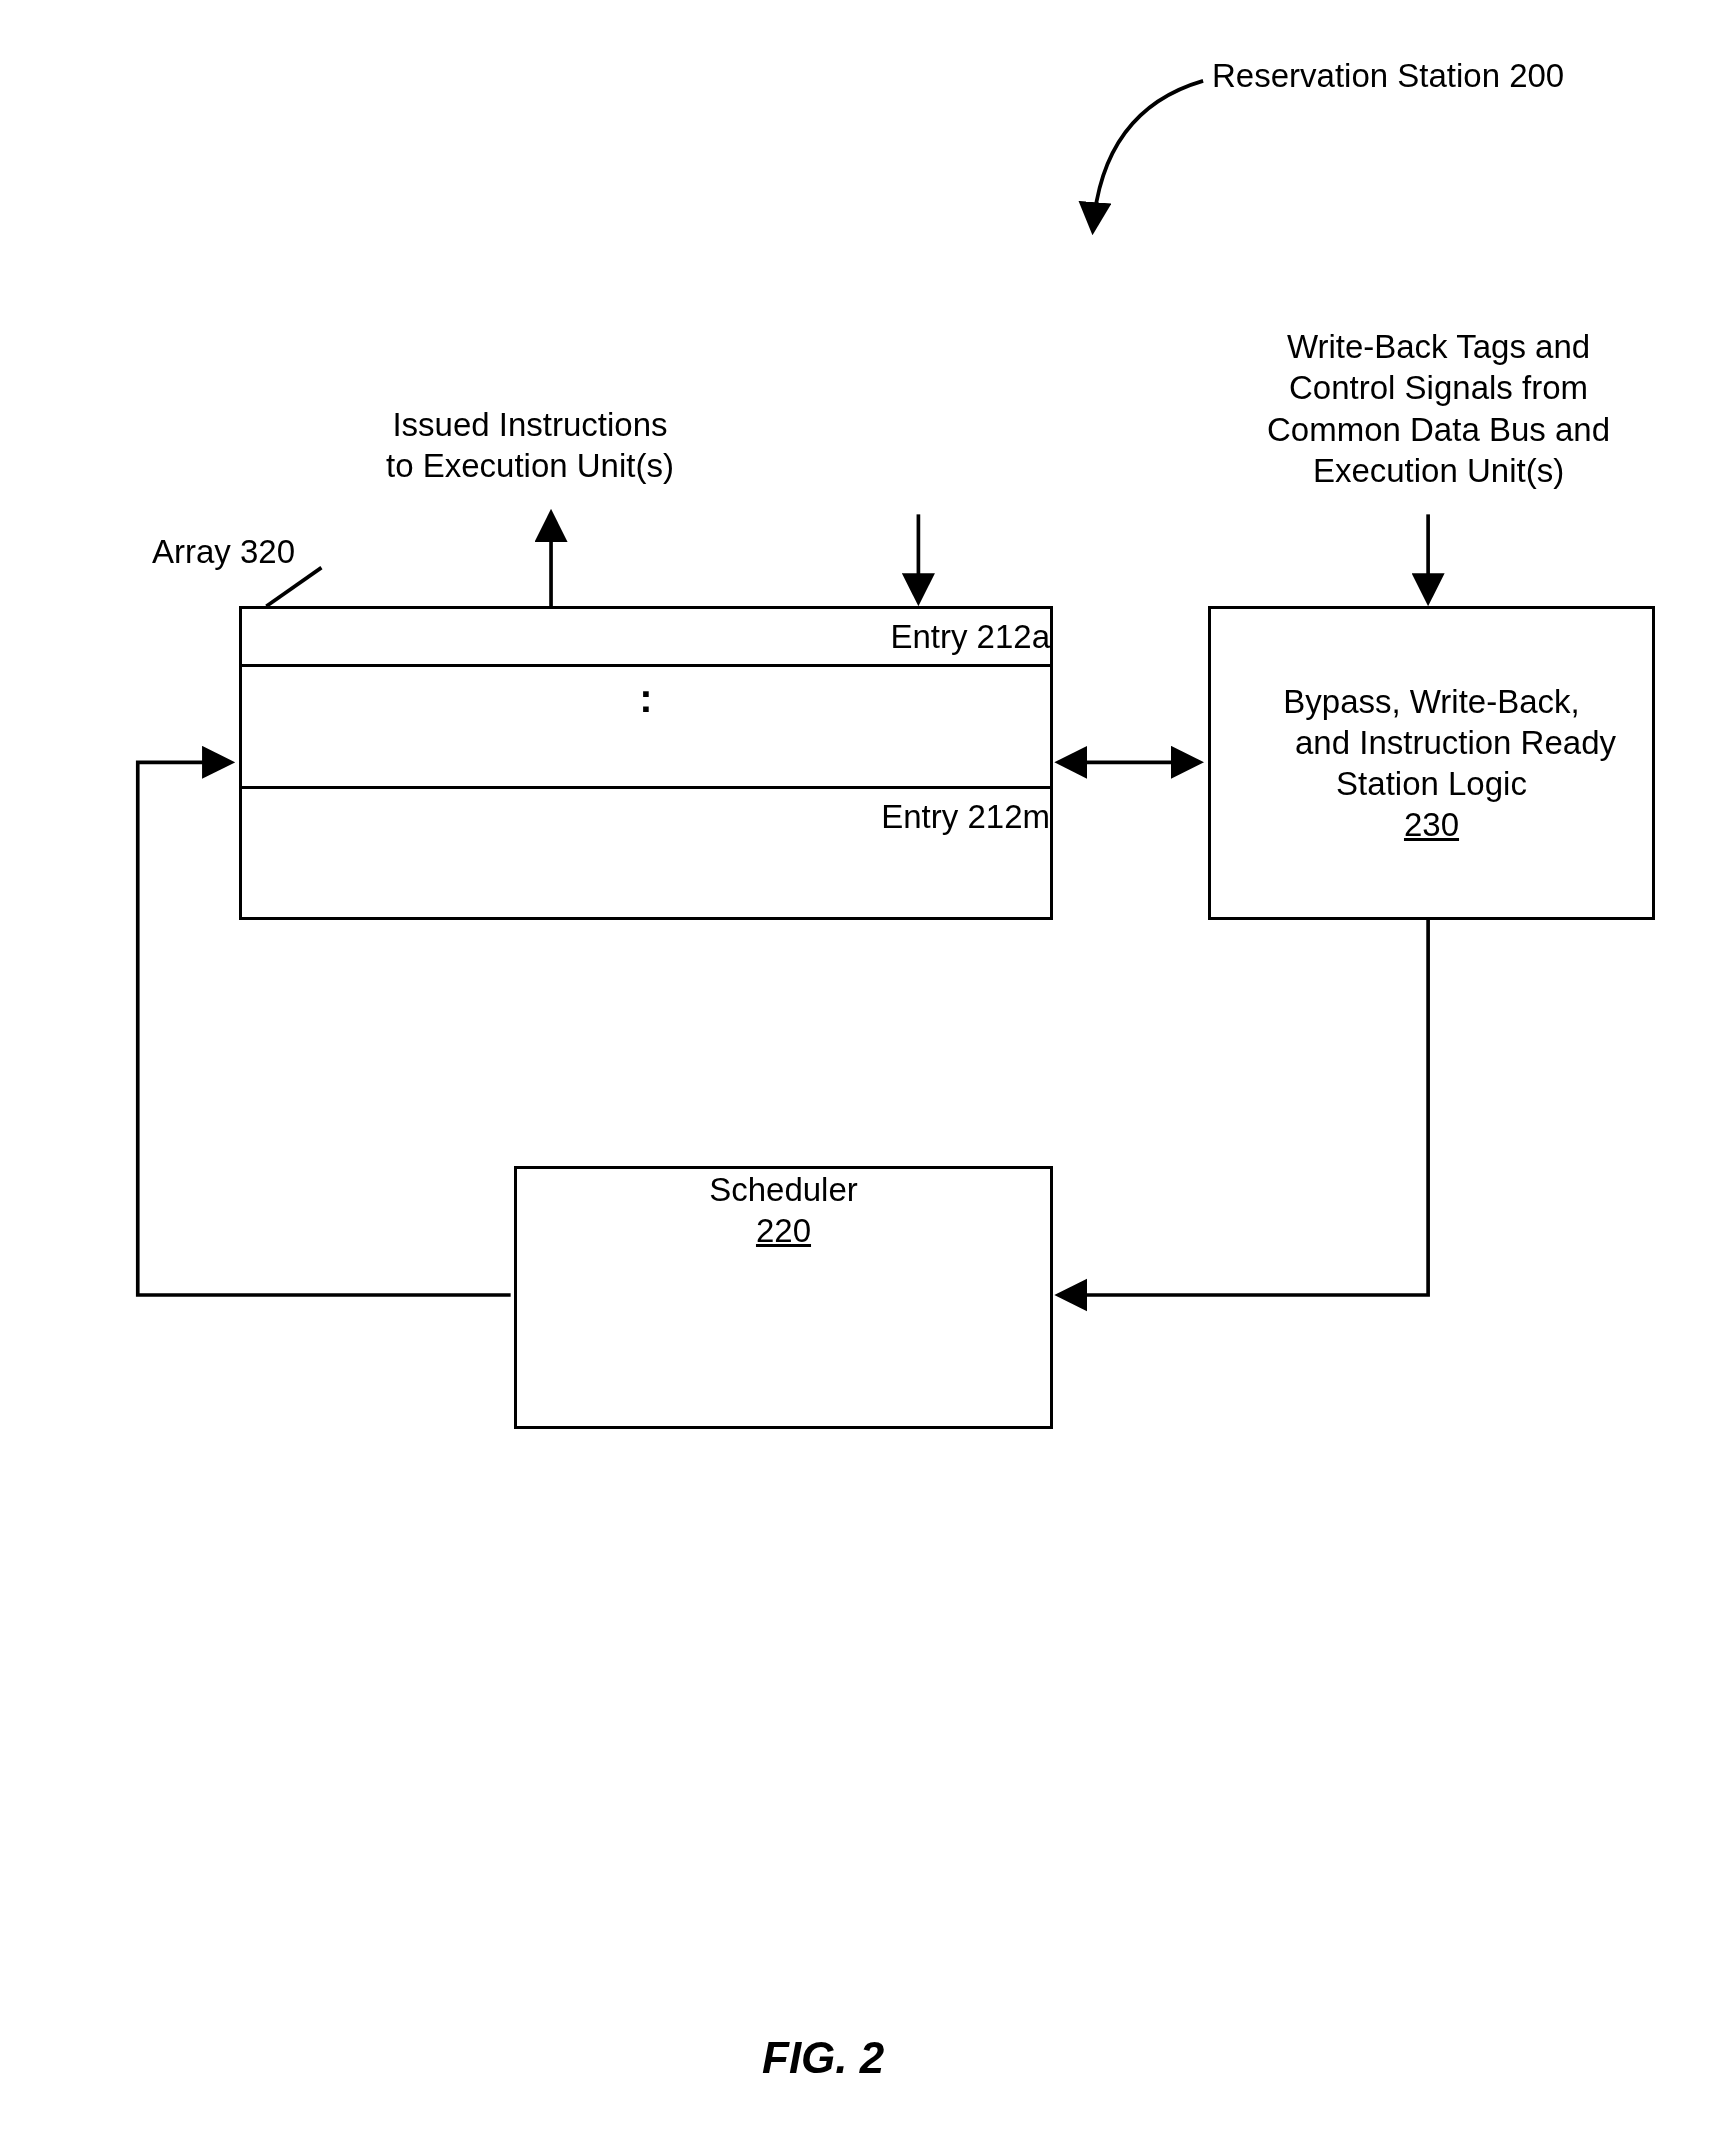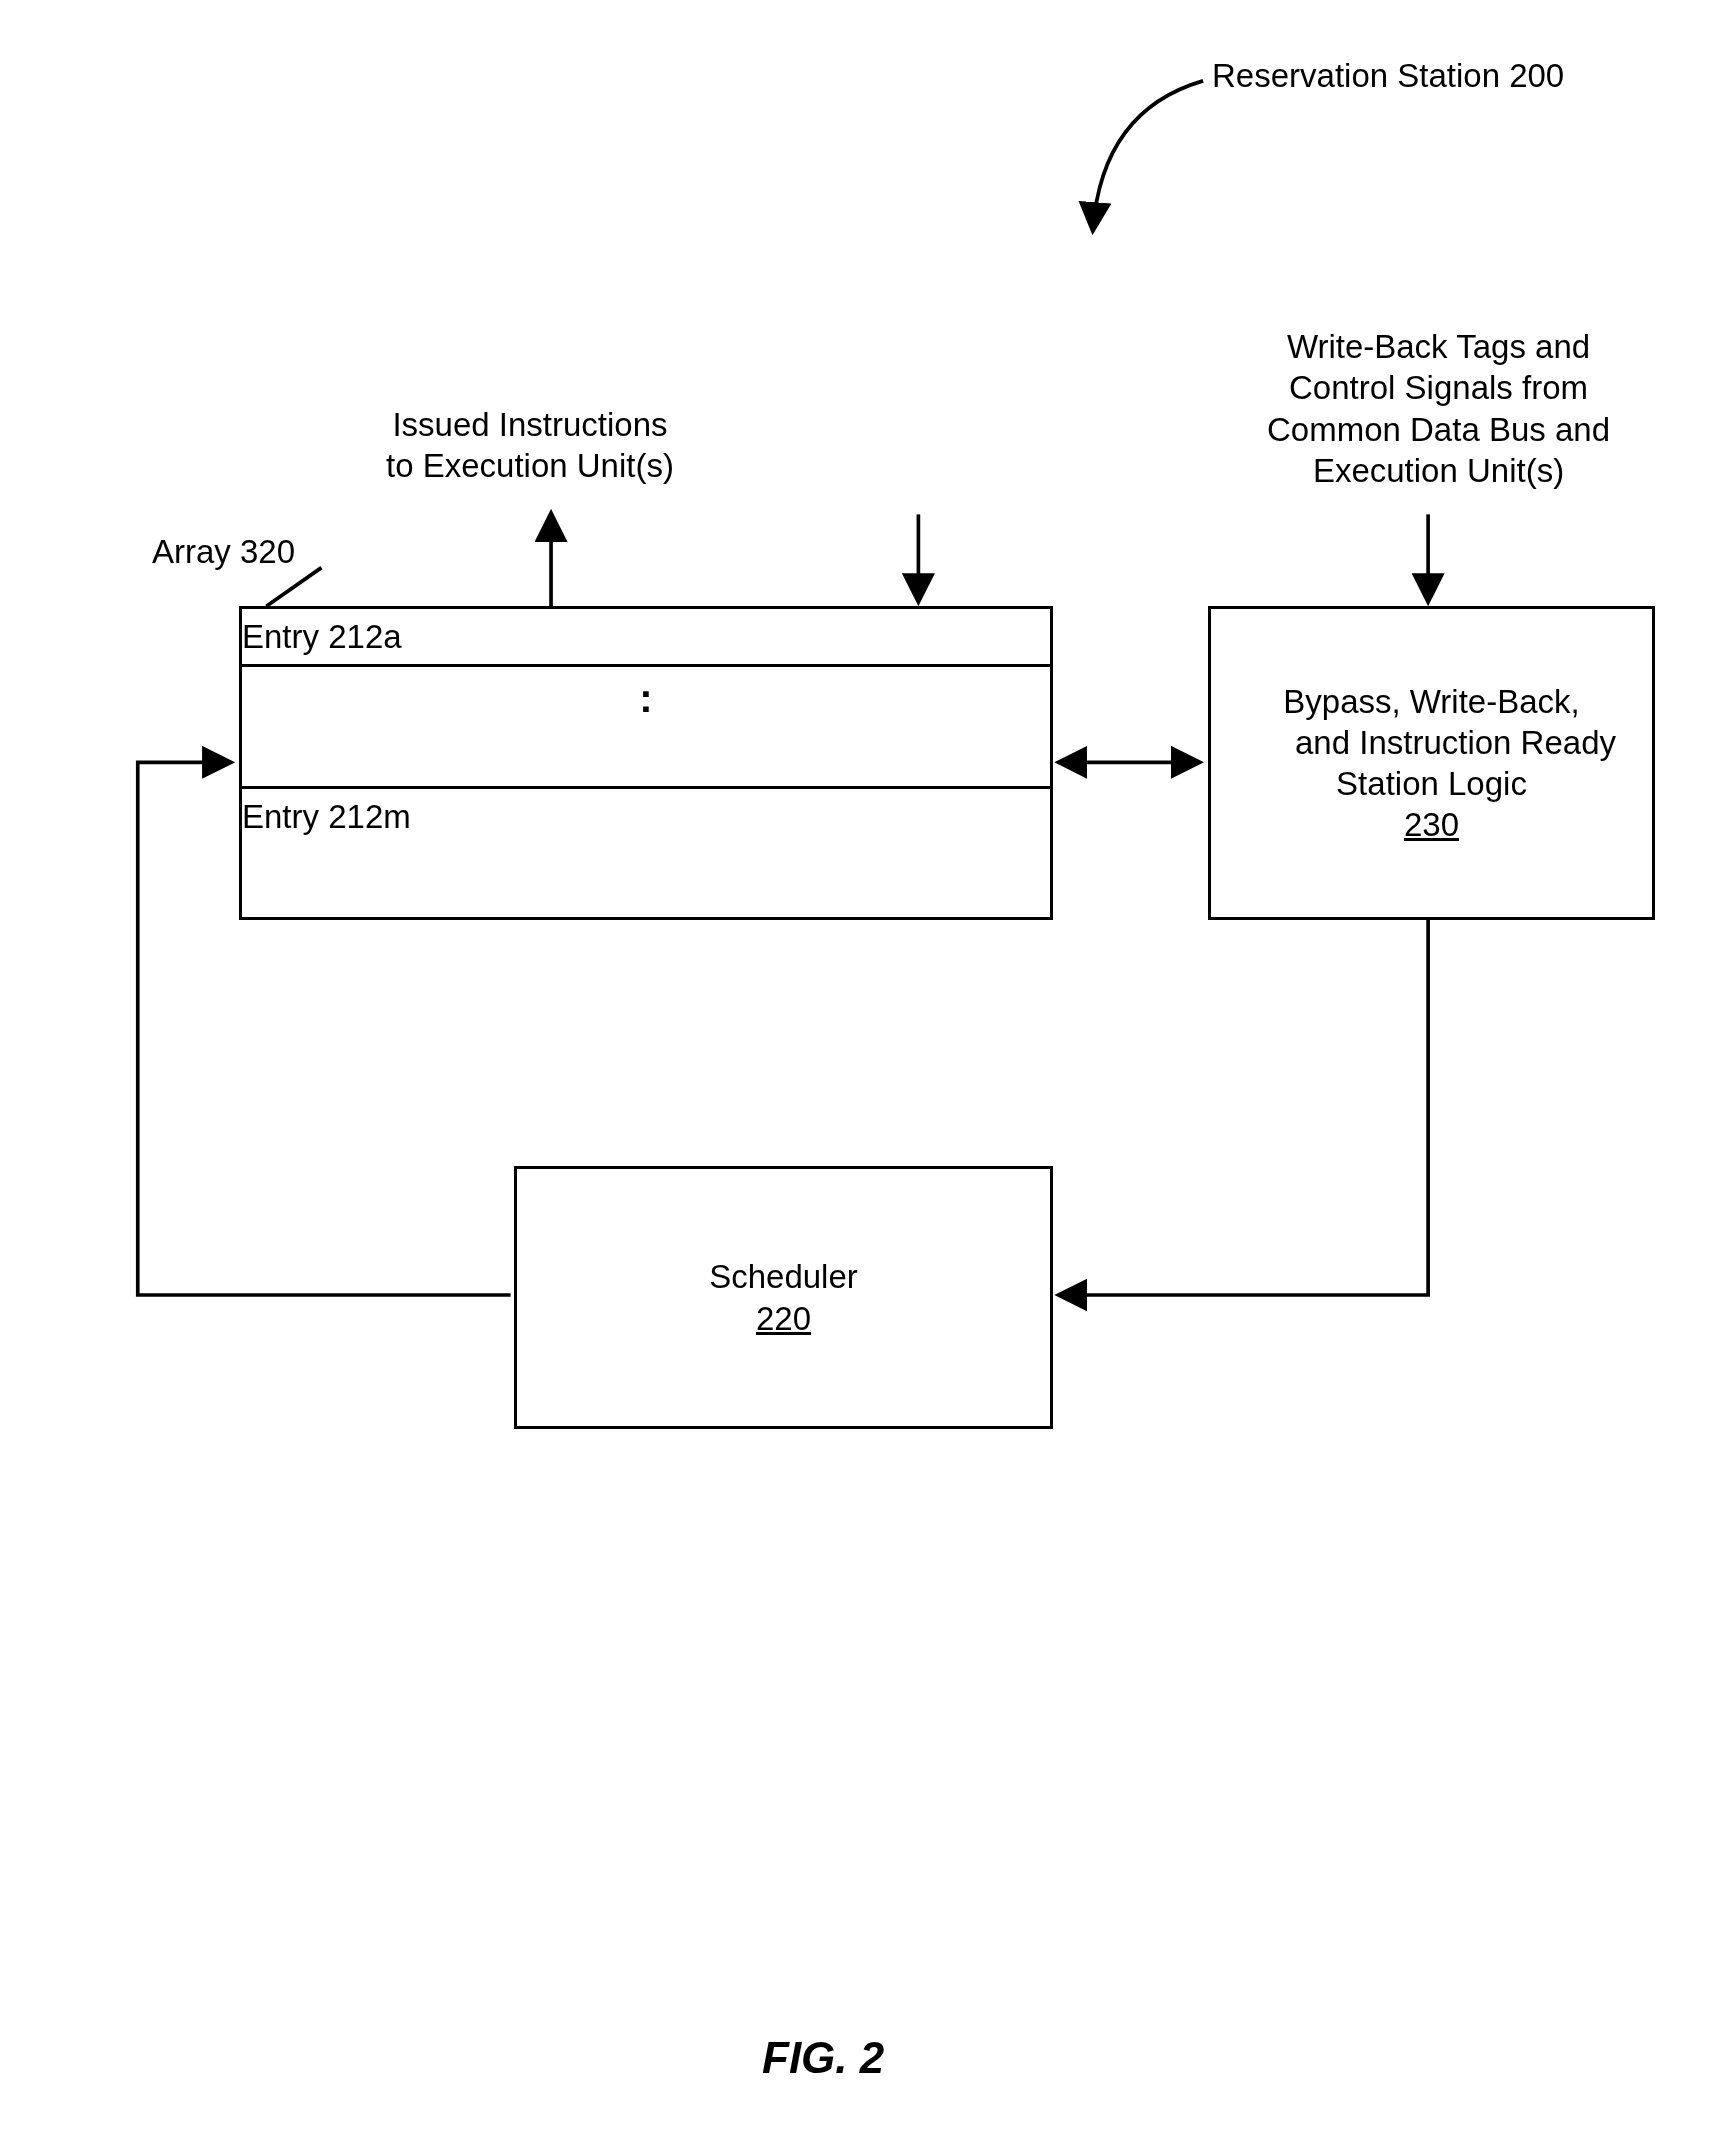--- a/index.html
+++ b/index.html
@@ -21,21 +21,21 @@
     text-align: center;
     white-space: pre;
   }
   .box {
     position: absolute;
     border: 3.7px solid #000;
     background: #fff;
   }
   .row {
     border-bottom: 3.7px solid #000;
-    text-align: left;
+    text-align: right;
     font-size: 33px;
     line-height: 1;
     padding: 11px 0;
   }
   .row:last-child { border-bottom: none; }
   .underline { text-decoration: underline; }
   .vdots {
     position: absolute;
     font-size: 40px;
     font-weight: bold;
@@ -77,21 +77,21 @@
     <div class="row" style="border-bottom:none;">Entry 212m</div>
   </div>
 
   <div class="box" style="left:1208px; top:606px; width:441px; height:308px; display:flex; flex-direction:column; align-items:center; justify-content:center;">
     <div class="label" style="position:static;">Bypass, Write-Back,</div>
     <div class="label" style="position:static;margin-left:48px;">and Instruction Ready</div>
     <div class="label" style="position:static;">Station Logic</div>
     <div class="label underline" style="position:static;">230</div>
   </div>
 
-  <div class="box" style="left:514px; top:1166px; width:533px; height:257px; display:flex; flex-direction:column; align-items:center; justify-content:center;">
+  <div class="box" style="left:514px; top:1166px; width:533px; height:257px; display:flex; flex-direction:column; align-items:center; justify-content:flex-start;">
     <div class="label" style="position:static;">Scheduler</div>
     <div class="label underline" style="position:static;">220</div>
   </div>
 
   <div class="fig" style="left:762px; top:1993px;">FIG. 2</div>
 
   <svg class="overlay" viewBox="0 0 1875 2342">
     <defs>
       <marker id="arrow" viewBox="0 0 12 12" refX="10" refY="6" markerWidth="9" markerHeight="9" orient="auto-start-reverse">
         <path d="M0,0 L12,6 L0,12 Z" fill="#000"></path>

